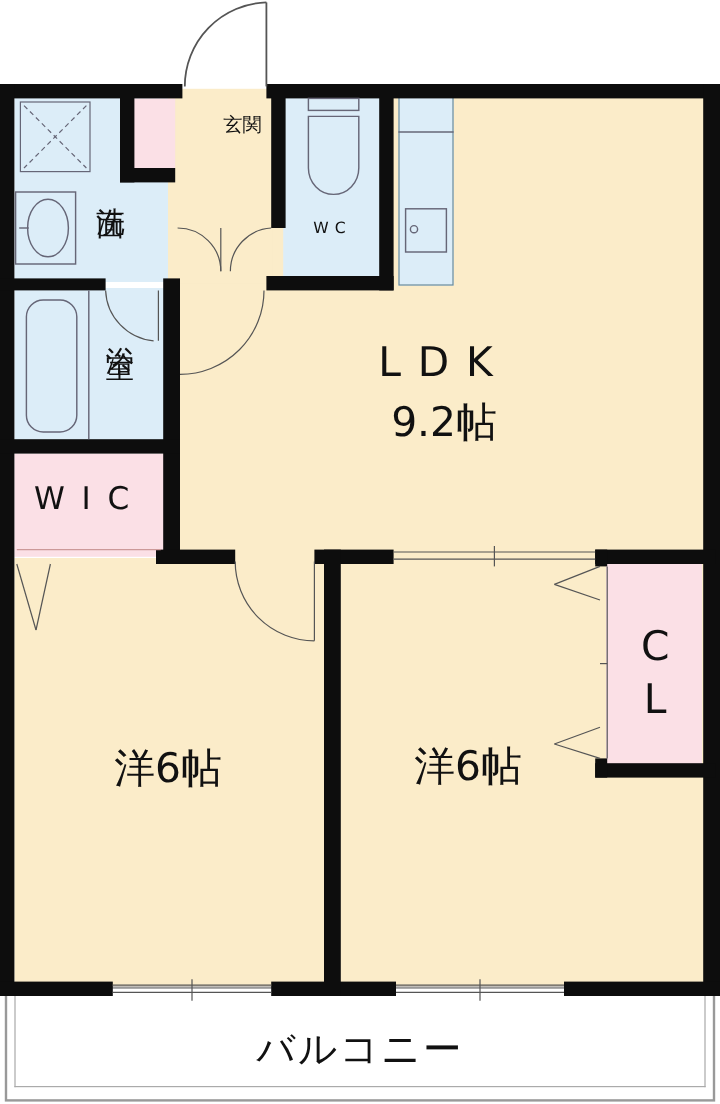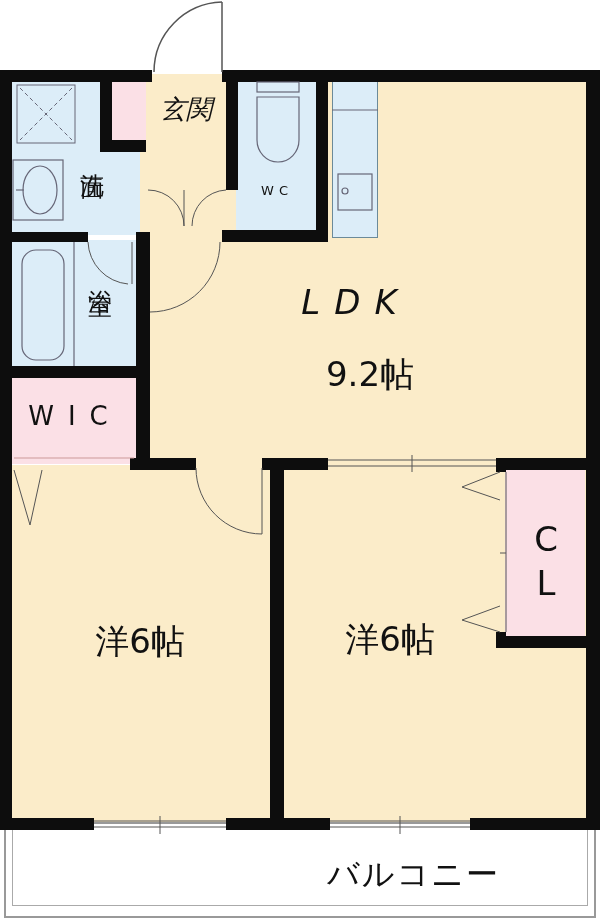--- a/index.html
+++ b/index.html
@@ -135,24 +135,24 @@
     <line x1="94" y1="827" x2="226" y2="827"></line>
     <line x1="160" y1="816" x2="160" y2="834"></line>
   </g>
   <g stroke="#555" stroke-width="1" fill="none">
     <line x1="330" y1="821" x2="470" y2="821"></line>
     <line x1="330" y1="827" x2="470" y2="827"></line>
     <line x1="400" y1="816" x2="400" y2="834"></line>
   </g>
 </svg>
 
-<div class="label" style="left:148px;top:96px;width:76px;font-size:26px;font-style:italic;">玄関</div>
+<div class="label" style="left:164px;top:96px;width:76px;font-size:16px;">玄関</div>
 <div class="label vtext" style="left:80px;top:154px;font-size:24px;">洗面</div>
 <div class="label" style="left:238px;top:184px;width:78px;font-size:13px;letter-spacing:5px;">WC</div>
 <div class="label vtext" style="left:88px;top:270px;font-size:24px;">浴室</div>
 <div class="label" style="left:12px;top:403px;width:126px;font-size:26px;letter-spacing:14px;text-align:center;">WIC</div>
-<div class="label" style="left:276px;top:285px;width:160px;font-size:34px;letter-spacing:14px;font-style:italic;">LDK</div>
-<div class="label" style="left:290px;top:335px;width:160px;font-size:34px;margin-top:22px;">9.2帖</div>
+<div class="label" style="left:290px;top:285px;width:160px;font-size:34px;letter-spacing:14px;">LDK</div>
+<div class="label" style="left:290px;top:335px;width:160px;font-size:34px;">9.2帖</div>
 <div class="label" style="left:60px;top:624px;width:160px;font-size:34px;">洋6帖</div>
 <div class="label" style="left:310px;top:622px;width:160px;font-size:34px;">洋6帖</div>
 <div class="label" style="left:506px;top:522px;width:80px;font-size:34px;">C</div>
 <div class="label" style="left:506px;top:566px;width:80px;font-size:34px;">L</div>
-<div class="label" style="left:100px;top:858px;width:400px;font-size:32px;letter-spacing:2px;text-align:right;">バルコニー</div>
+<div class="label" style="left:100px;top:858px;width:400px;font-size:32px;letter-spacing:2px;">バルコニー</div>
 
 </body></html>

